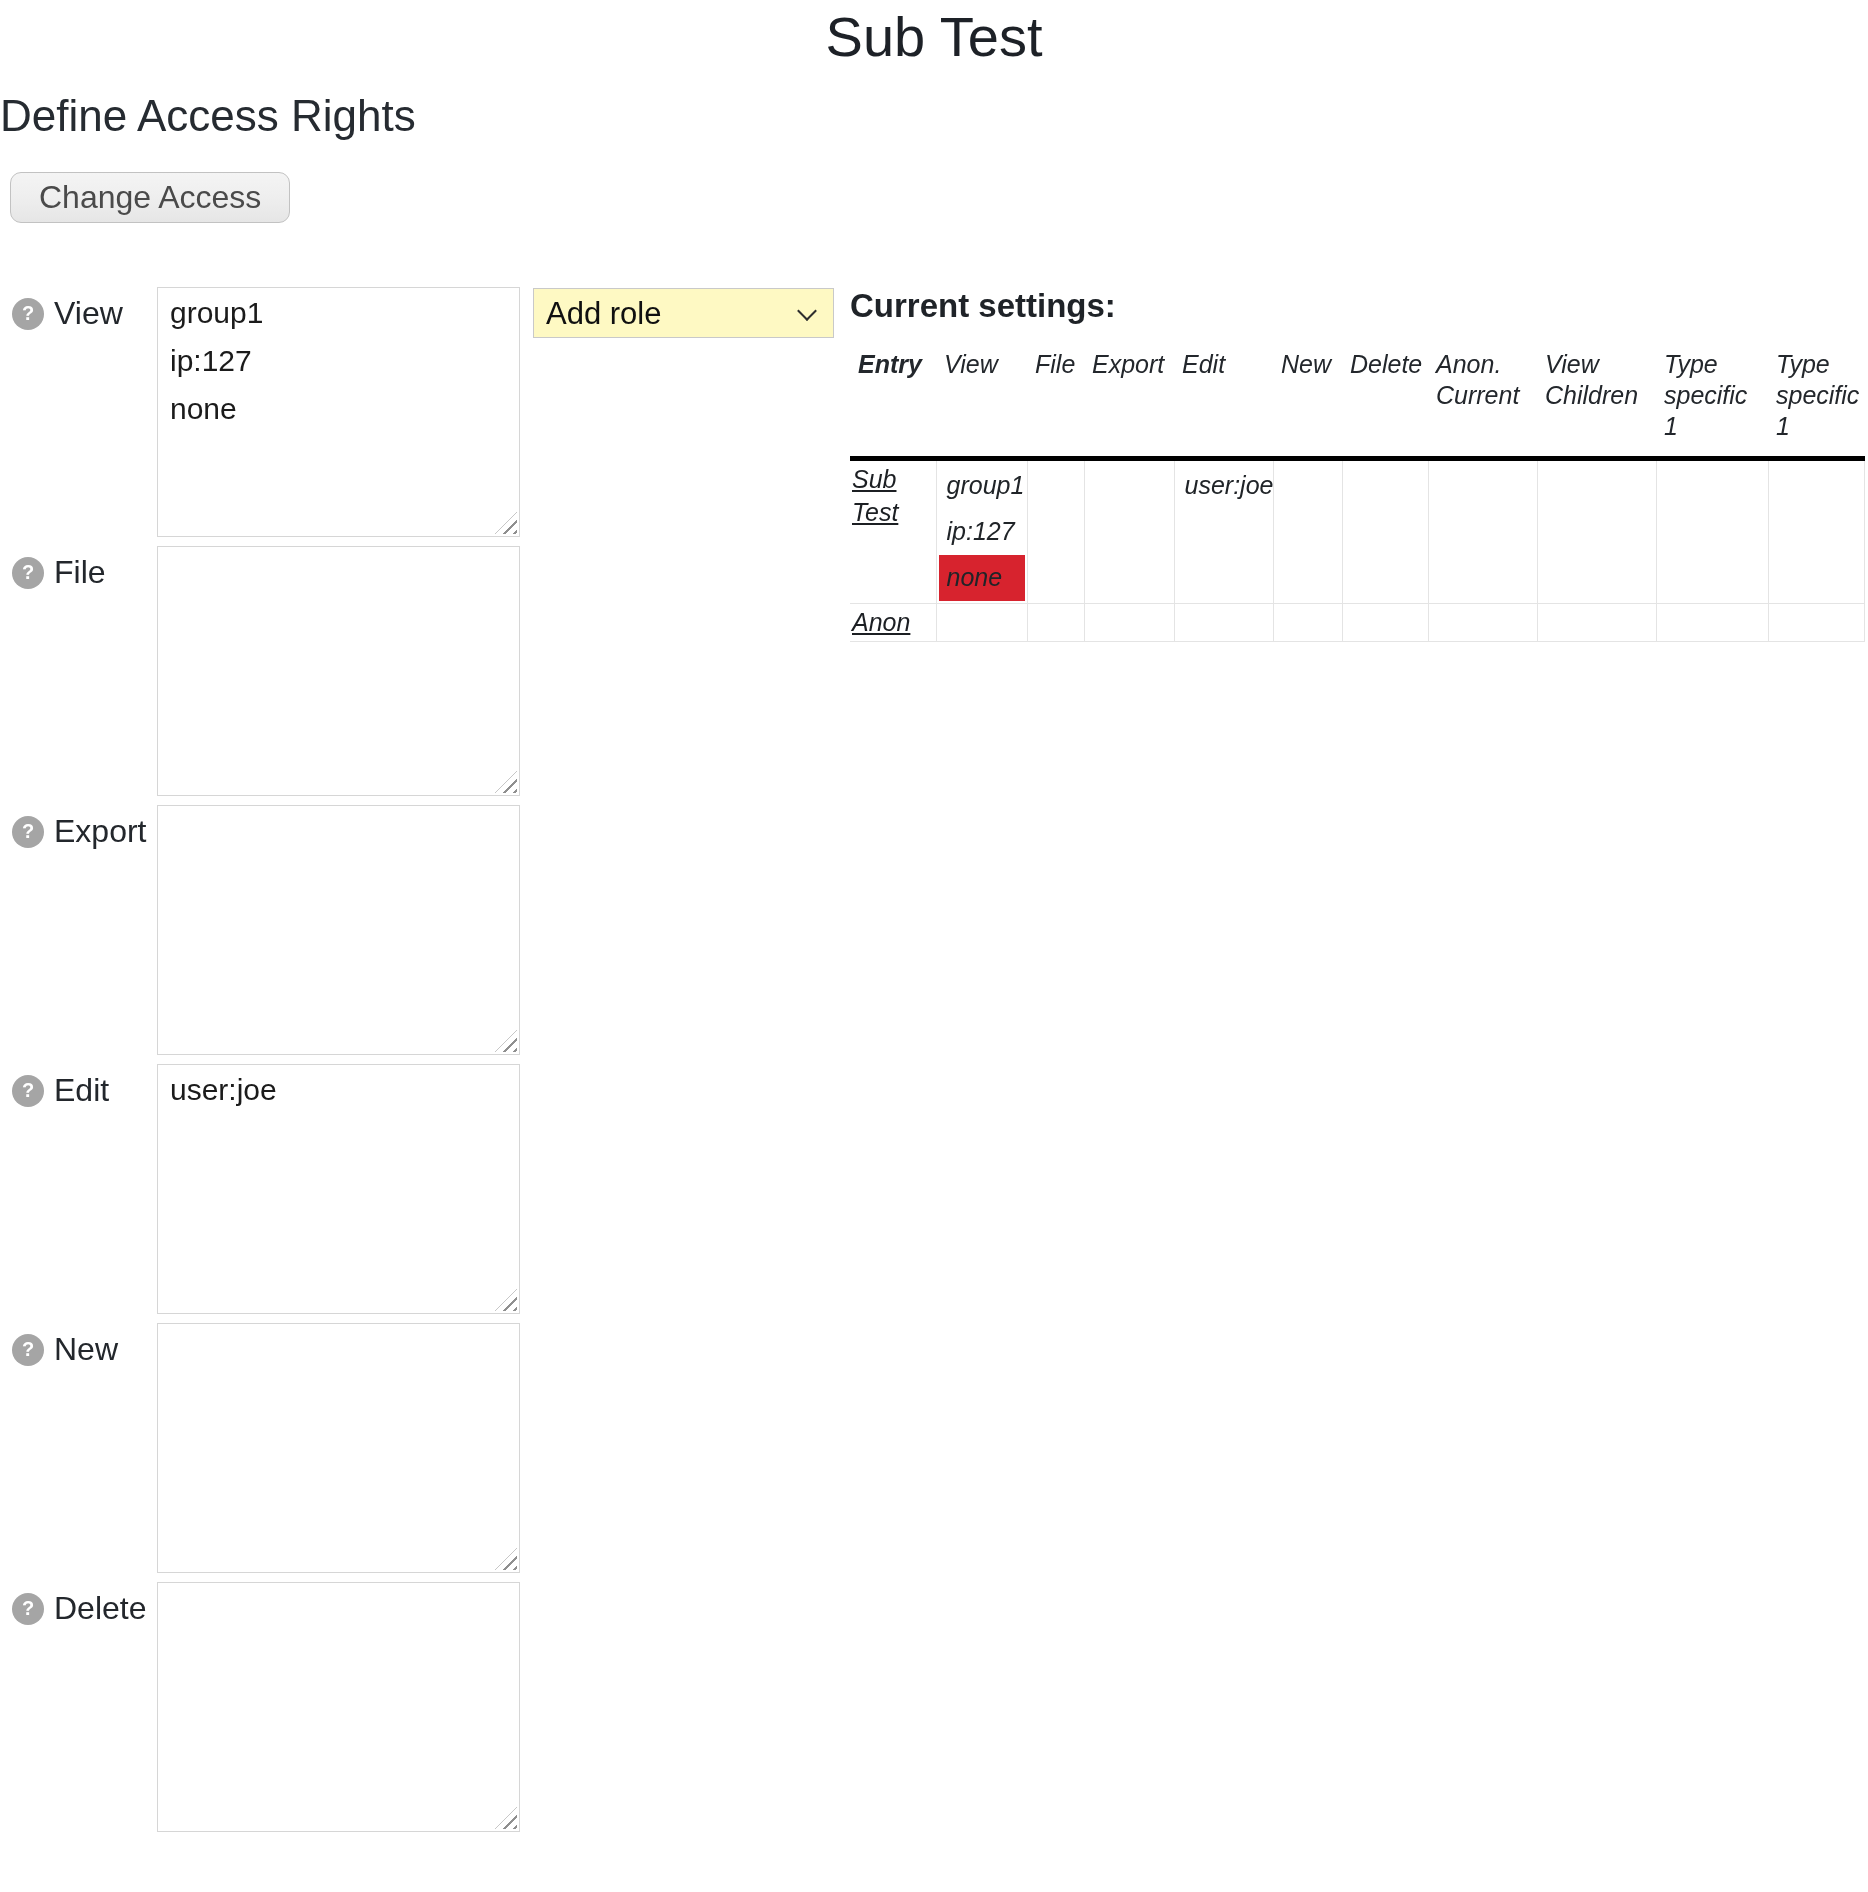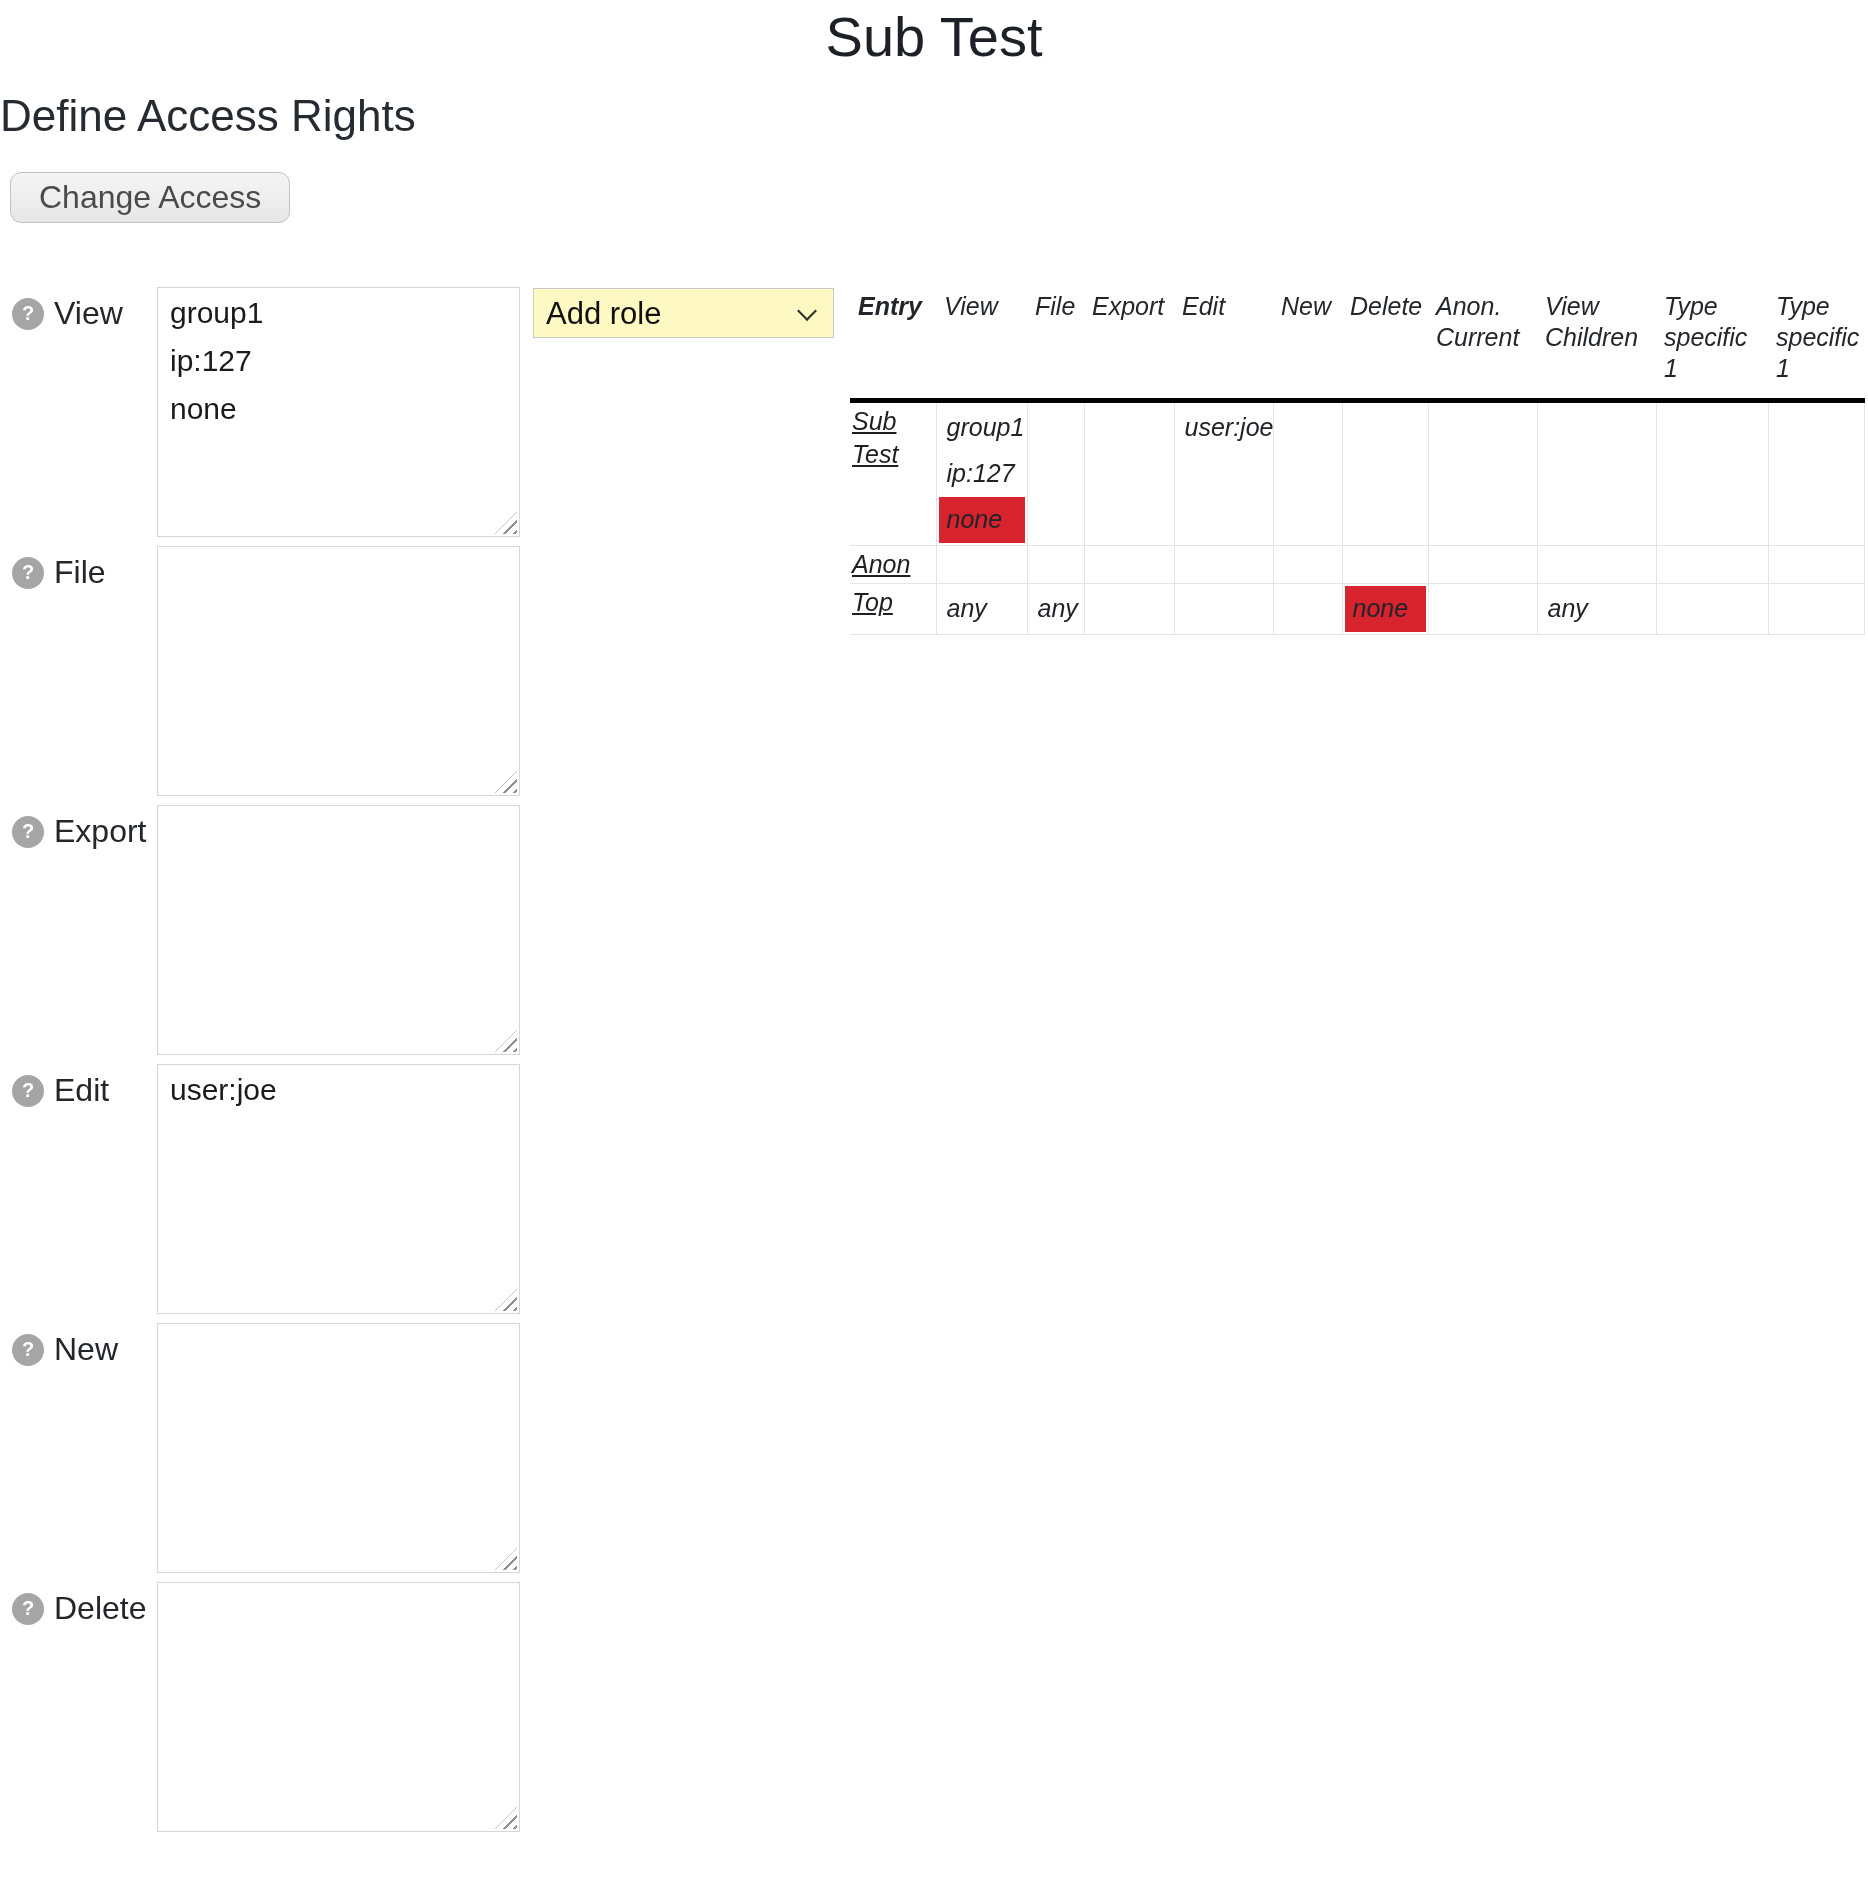--- a/index.html
+++ b/index.html
@@ -204,20 +204,21 @@
             <div class="ta-wrap">
               <textarea class="roles-ta" style=""></textarea>
               <span class="grip"></span>
             </div>
           </div>
         </div>
       </div>
   </div>
 
   <div class="settings-panel">
+    <div class="settings-heading">Current settings:</div>
     <table class="settings">
       <colgroup id="settings-cols">
           <col style="width: 86px;">
           <col style="width: 91px;">
           <col style="width: 57px;">
           <col style="width: 90px;">
           <col style="width: 99px;">
           <col style="width: 69px;">
           <col style="width: 86px;">
           <col style="width: 109px;">
@@ -266,38 +267,17 @@
             <td></td>
             <td></td>
             <td></td>
             <td></td>
             <td></td>
             <td></td>
             <td></td>
             <td></td>
             <td></td>
           </tr>
-          <tr>
-            <td class="entry-cell"><span class="entry-link">Top</span></td>
-            <td>
-              <div class="role">any</div>
-            </td>
-            <td>
-              <div class="role">any</div>
-            </td>
-            <td></td>
-            <td></td>
-            <td></td>
-            <td>
-              <div class="role negated" style="background: rgb(215, 35, 46);">none</div>
-            </td>
-            <td></td>
-            <td>
-              <div class="role">any</div>
-            </td>
-            <td></td>
-            <td></td>
-          </tr>
         </tbody>
     </table>
   </div>
 
 </div>
 
 </body></html>

